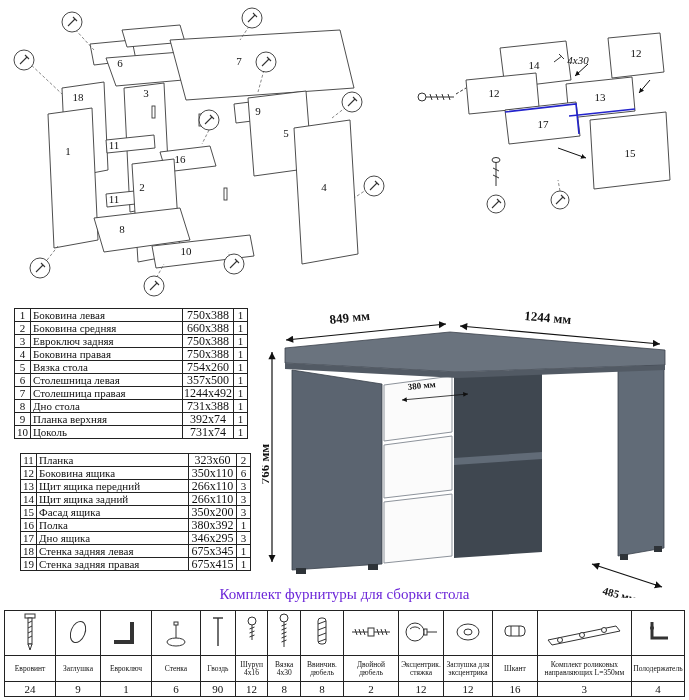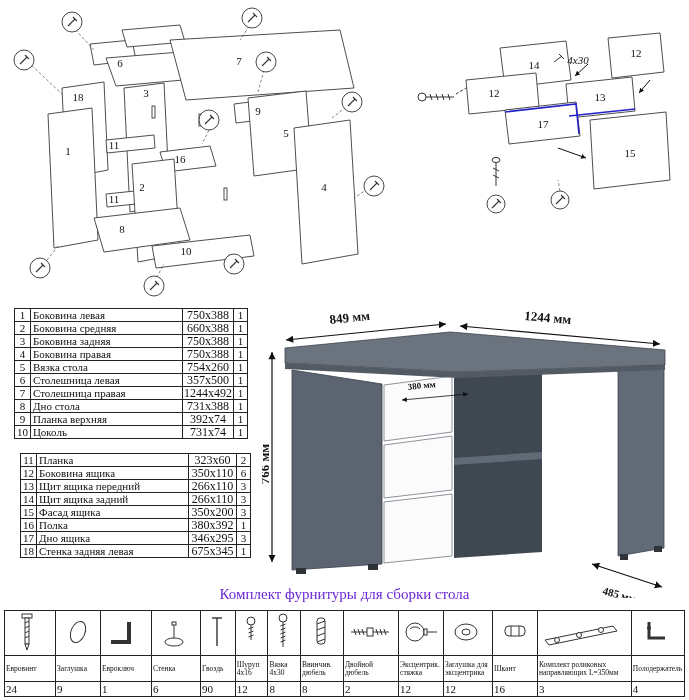--- a/index.html
+++ b/index.html
@@ -11,21 +11,21 @@
 
   
   .parts-table { border-collapse:collapse; table-layout:fixed; font-size:11px; color:#111; }
   .parts-table td { border:1px solid #222; height:13px; line-height:12px; padding:0 2px; white-space:nowrap; overflow:hidden; }
   .parts-table td.c { text-align:center; padding:0 1px; }
   .parts-table td.sz { text-align:center; font-size:12px; padding:0 1px; }
 
   
   #hw-title { position:absolute; top:586px; left:0; width:689px; text-align:center; font-size:15px; color:#6d28d9; }
   .hw-table { border-collapse:collapse; table-layout:fixed; width:681px; font-size:7.5px; color:#111; }
-  .hw-table td { border:1px solid #222; vertical-align:middle; padding:1px; overflow:hidden; }
+  .hw-table td { border:1px solid #222; text-align:center; vertical-align:middle; padding:1px; overflow:hidden; }
   .hw-table .icon-cell { height:44px; }
   .hw-table .label-cell { height:26px; line-height:1.05; }
   .hw-table .qty-cell { height:15px; font-size:11px;margin-top:28px; }
 </style>
 </head>
 <body>
 
 <div id="sheet">
 
   <svg class="abs" style="left:2px; top:2px;" width="402" height="300" viewBox="0 0 402 300">
@@ -206,21 +206,21 @@
 
         <tr>
           <td class="c">2</td>
           <td>Боковина средняя</td>
           <td class="sz">660x388</td>
           <td class="c">1</td>
         </tr>
 
         <tr>
           <td class="c">3</td>
-          <td>Боковина задняя</td>
+          <td>Евроключ задняя</td>
           <td class="sz">750x388</td>
           <td class="c">1</td>
         </tr>
 
         <tr>
           <td class="c">4</td>
           <td>Боковина правая</td>
           <td class="sz">750x388</td>
           <td class="c">1</td>
         </tr>
@@ -327,20 +327,26 @@
           <td class="c">3</td>
         </tr>
 
         <tr>
           <td class="c">18</td>
           <td>Стенка задняя левая</td>
           <td class="sz">675x345</td>
           <td class="c">1</td>
         </tr>
 
+        <tr>
+          <td class="c">19</td>
+          <td>Стенка задняя правая</td>
+          <td class="sz">675x415</td>
+          <td class="c">1</td>
+        </tr>
       </tbody>
   </table>
 
   <svg class="abs" style="left:262px; top:306px;" width="425" height="292" viewBox="0 0 425 292">
     <defs>
       <marker id="dah-e" markerWidth="8" markerHeight="8" refX="6" refY="3" orient="auto">
         <path d="M0,0 L6,3 L0,6 z" fill="#111"></path>
       </marker>
       <marker id="dah-s" markerWidth="8" markerHeight="8" refX="0" refY="3" orient="auto">
         <path d="M6,0 L0,3 L6,6 z" fill="#111"></path>

